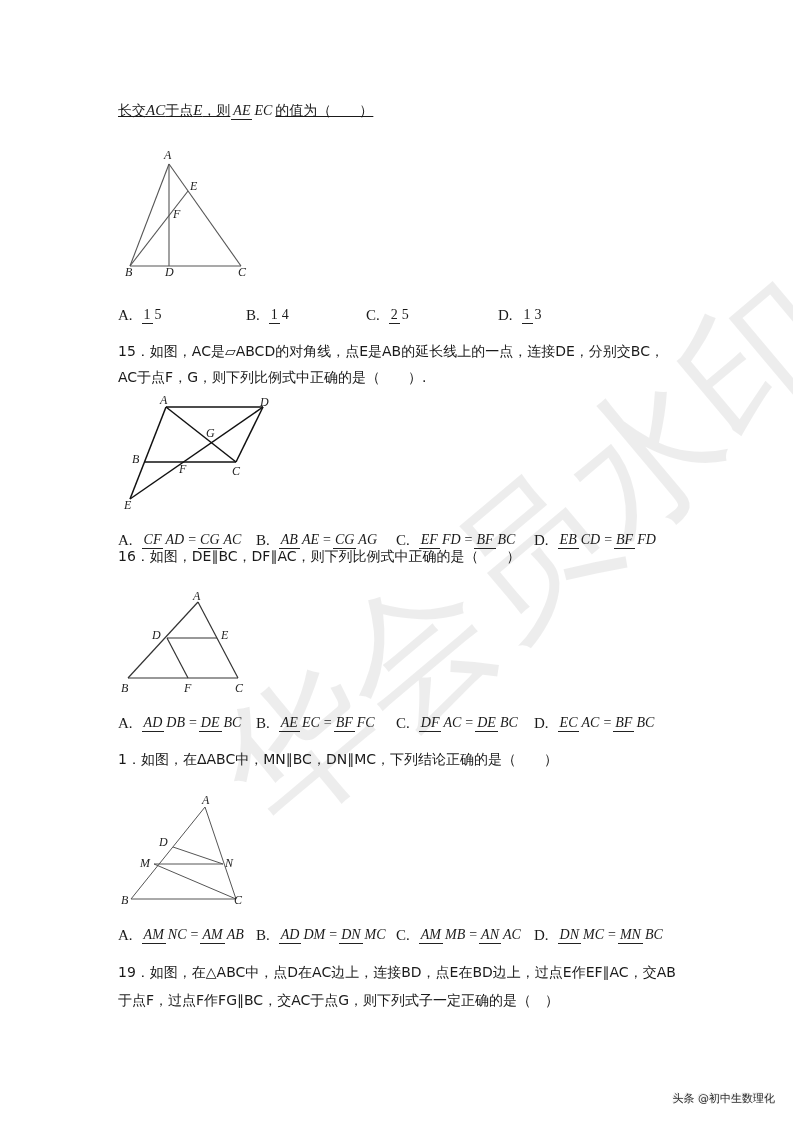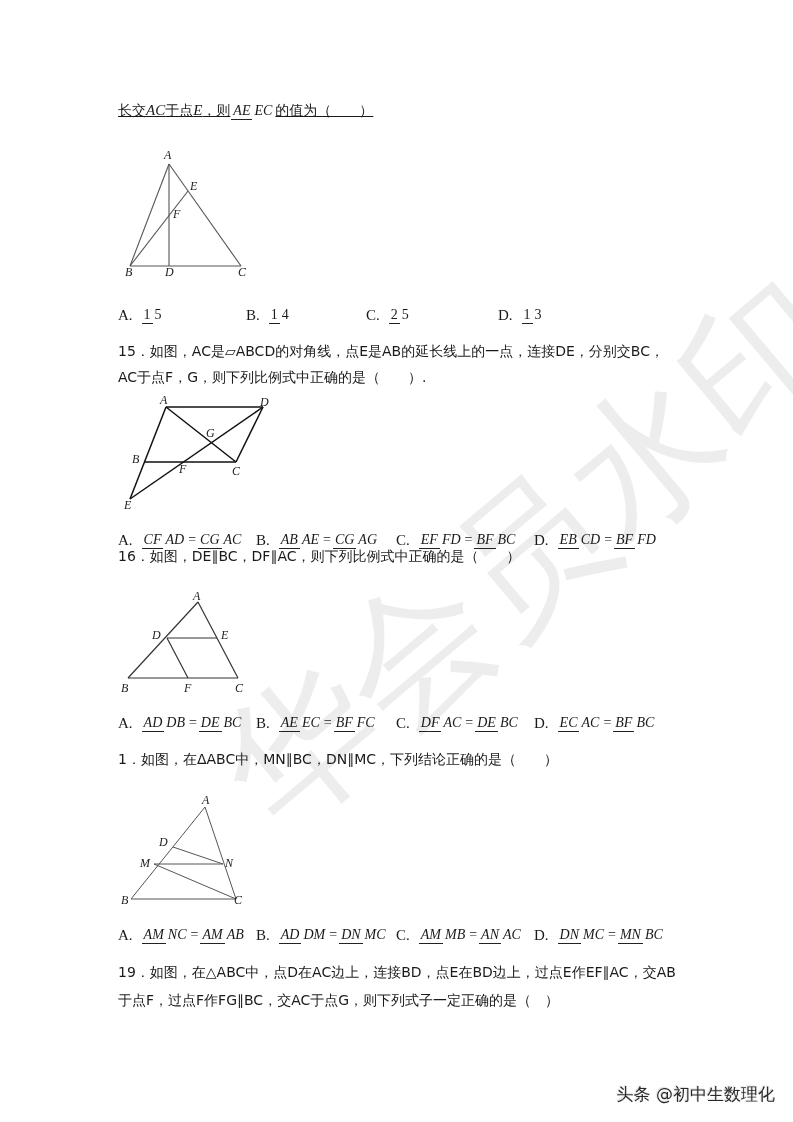--- a/index.html
+++ b/index.html
@@ -14,21 +14,21 @@
   .frac.up{font-style:normal;}
   .opts{position:absolute;left:118px;height:40px;width:560px;}
   .opt{position:absolute;top:0;display:flex;align-items:center;height:40px;}
   .lbl{font-family:"Liberation Serif","DejaVu Serif",serif;font-size:15px;margin-right:8px;}
   .eq{font-family:"Liberation Serif",serif;font-size:14px;margin:0 1px;}
   svg.fig{position:absolute;}
   svg text{font-family:"Liberation Serif","DejaVu Serif",serif;font-style:italic;font-size:12px;fill:#222;}
   .wm{position:absolute;left:160px;top:360px;font-size:150px;color:rgba(0,0,0,0.07);
       transform:rotate(-40deg);transform-origin:left top;white-space:nowrap;
       font-family:"DejaVu Sans",sans-serif;pointer-events:none;top:720px;left:180px;}
-  .footer{position:absolute;right:18px;bottom:16px;font-size:17px;color:#2a2a2a;
+  .footer{position:absolute;right:18px;bottom:16px;font-size:11px;color:#2a2a2a;
           text-shadow:1px 1px 1px rgba(255,255,255,.9),-1px -1px 1px rgba(0,0,0,.15);}
 </style>
 </head>
 <body>
 
 <div class="wm">华会员水印</div>
 
 <div class="line" style="top:100px;text-decoration:underline;">
   <span>长交</span><span class="m">AC</span><span>于点</span><span class="m">E</span><span>，则</span><span class="frac">
       <span class="num">AE</span>

